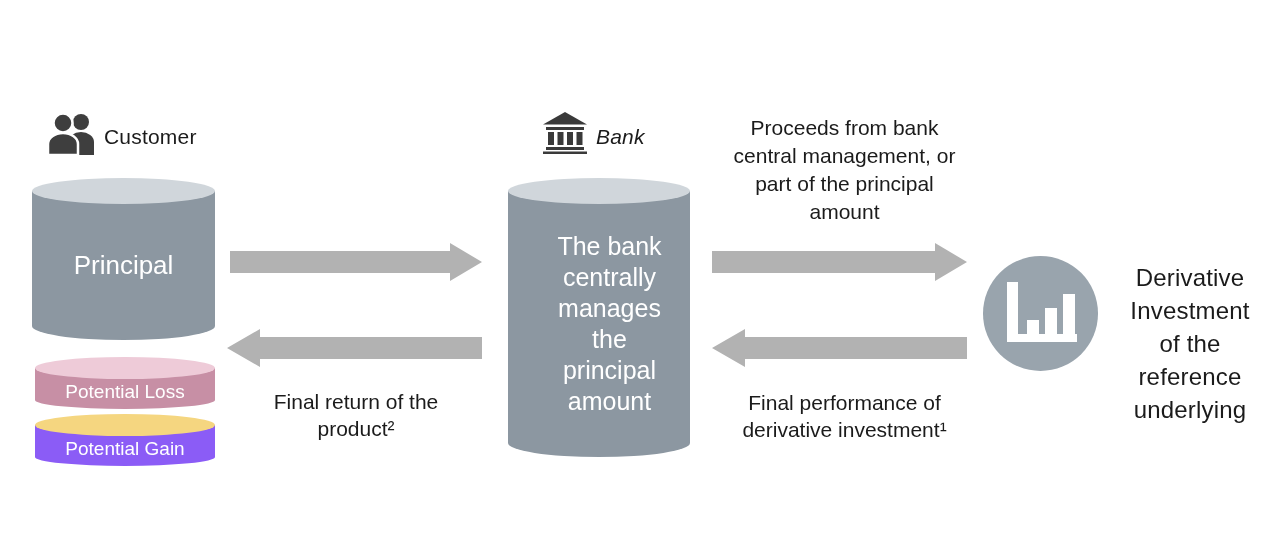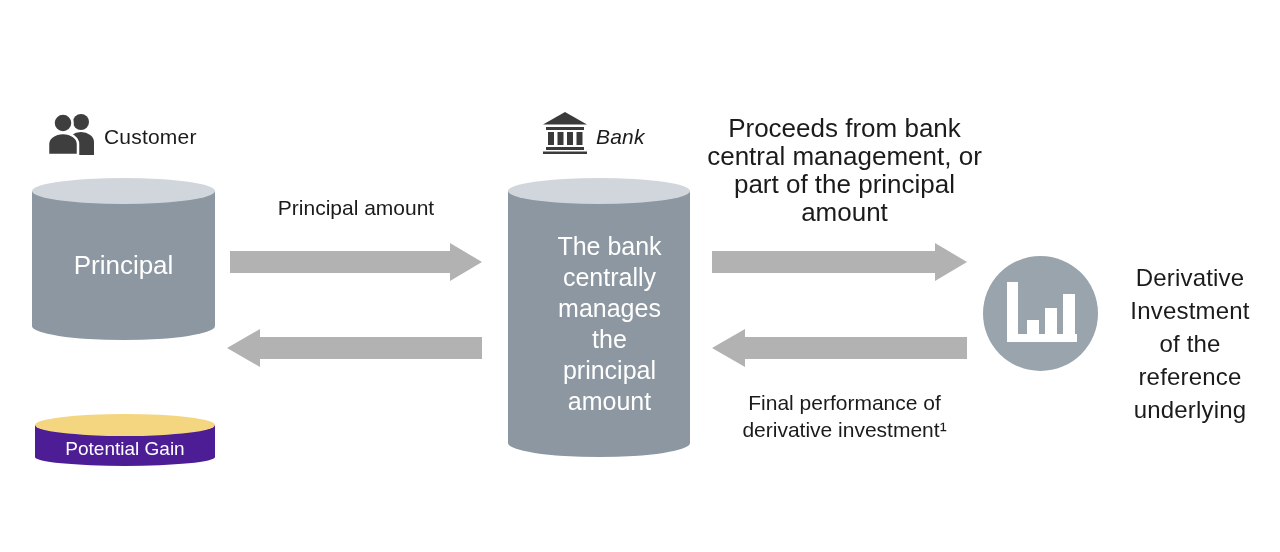--- a/index.html
+++ b/index.html
@@ -36,36 +36,43 @@
   </div>
   <div class="abs dark-label" style="left:104px; top:125px; font-size:21px;">Customer</div>
 
   <div class="cyl" style="left:32px; top:178px; width:183px; height:162px;">
     <div class="cyl-body" style="top:13px; background:#8C97A1; border-radius:0 0 50% 50% / 0 0 14px 14px;">
       <div class="cyl-label" style="font-size:26px;">Principal</div>
     </div>
     <div class="cyl-top" style="height:26px; background:#D0D6DB;"></div>
   </div>
 
+  <div class="cyl" style="left:35px; top:357px; width:180px; height:52px;">
+    <div class="cyl-body" style="top:11px; background:#C78FA5; border-radius:0 0 50% 50% / 0 0 9px 9px;">
+      <div class="cyl-label" style="font-size:19px; margin-top:6px;">Potential Loss</div>
+    </div>
+    <div class="cyl-top" style="height:22px; background:#EECBD8;"></div>
+  </div>
 
   <div class="cyl" style="left:35px; top:414px; width:180px; height:52px;">
-    <div class="cyl-body" style="top:11px; background:#4c1d95; border-radius:0 0 50% 50% / 0 0 9px 9px;">
+    <div class="cyl-body" style="top:11px; background:#8b5cf6; border-radius:0 0 50% 50% / 0 0 9px 9px;">
       <div class="cyl-label" style="font-size:19px; margin-top:6px;">Potential Gain</div>
     </div>
     <div class="cyl-top" style="height:22px; background:#F5D680;"></div>
   </div>
 
-  <div class="abs flow-label center" style="left:230px; top:196px; width:252px; font-size:21px;">Principal amount</div>
   <svg class="abs" style="left:230px; top:243px;" width="252" height="38" viewBox="0 0 252 38">
     <polygon points="0,8 220,8 220,0 252,19 220,38 220,30 0,30" fill="#B2B2B2"></polygon>
   </svg>
 
   <svg class="abs" style="left:227px; top:329px;" width="255" height="38" viewBox="0 0 255 38">
     <polygon points="255,8 33,8 33,0 0,19 33,38 33,30 255,30" fill="#B2B2B2"></polygon>
   </svg>
+  <div class="abs flow-label center pre" style="left:230px; top:388px; width:252px; font-size:21px; line-height:27px;">Final return of the
+product²</div>
 
   <div class="abs" style="left:543px; top:112px; width:44px; height:42px;">
     <svg width="44" height="42" viewBox="0 0 44 42">
       <g fill="#3A3A3A">
         <polygon points="22,0 0,12.5 44,12.5"></polygon>
         <rect x="3" y="15" width="38" height="3"></rect>
         <rect x="5" y="20" width="6" height="13"></rect>
         <rect x="14.5" y="20" width="6" height="13"></rect>
         <rect x="24" y="20" width="6" height="13"></rect>
         <rect x="33.5" y="20" width="6" height="13"></rect>
@@ -81,21 +88,21 @@
       <div class="cyl-label center pre" style="font-size:25px; line-height:31px;margin-left:21px;">The bank
 centrally
 manages
 the
 principal
 amount</div>
     </div>
     <div class="cyl-top" style="height:26px; background:#D0D6DB;"></div>
   </div>
 
-  <div class="abs flow-label center pre" style="left:702px; top:114px; width:285px; font-size:26px; line-height:28px;">Proceeds from bank
+  <div class="abs flow-label center pre" style="left:702px; top:114px; width:285px; font-size:21px; line-height:28px;">Proceeds from bank
 central management, or
 part of the principal
 amount</div>
   <svg class="abs" style="left:712px; top:243px;" width="255" height="38" viewBox="0 0 255 38">
     <polygon points="0,8 223,8 223,0 255,19 223,38 223,30 0,30" fill="#B2B2B2"></polygon>
   </svg>
 
   <svg class="abs" style="left:712px; top:329px;" width="255" height="38" viewBox="0 0 255 38">
     <polygon points="255,8 33,8 33,0 0,19 33,38 33,30 255,30" fill="#B2B2B2"></polygon>
   </svg>

